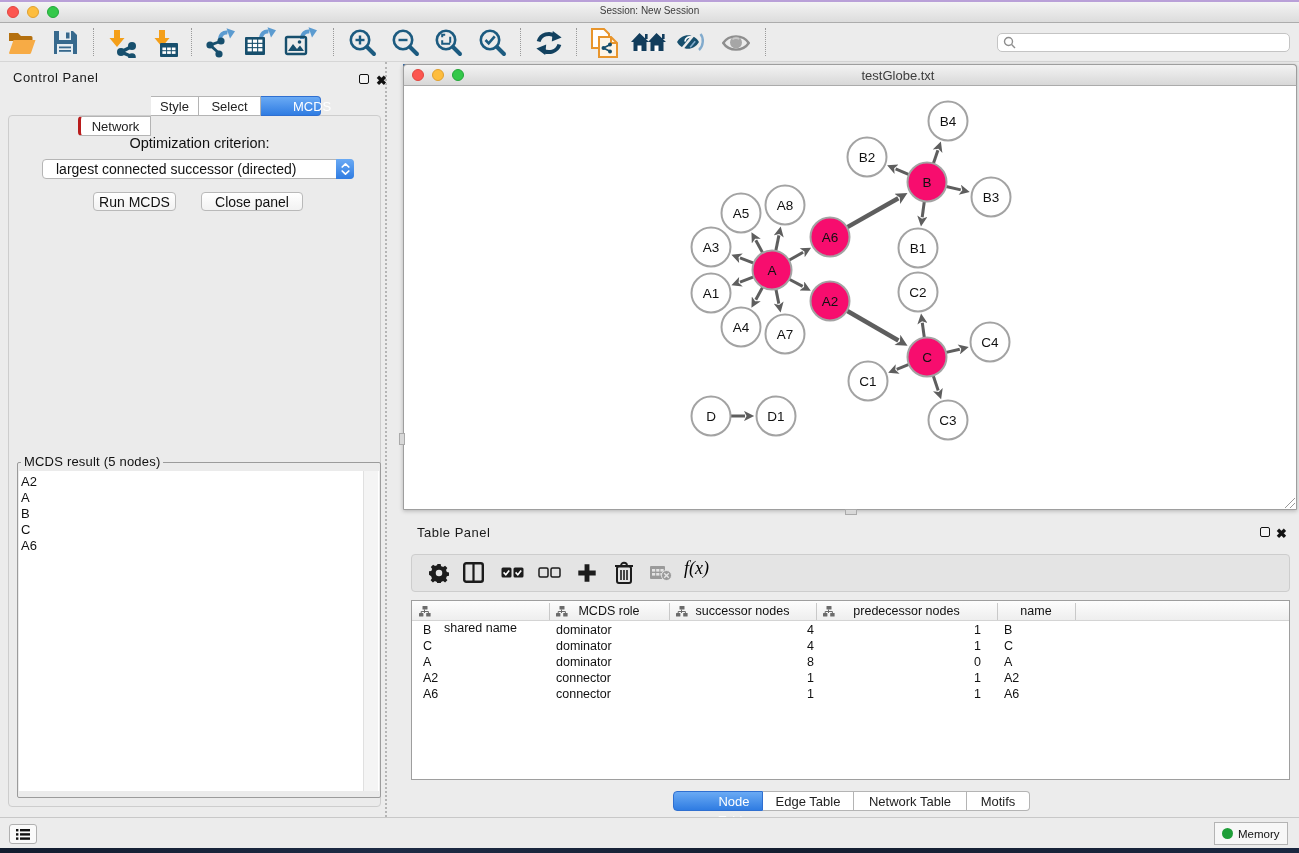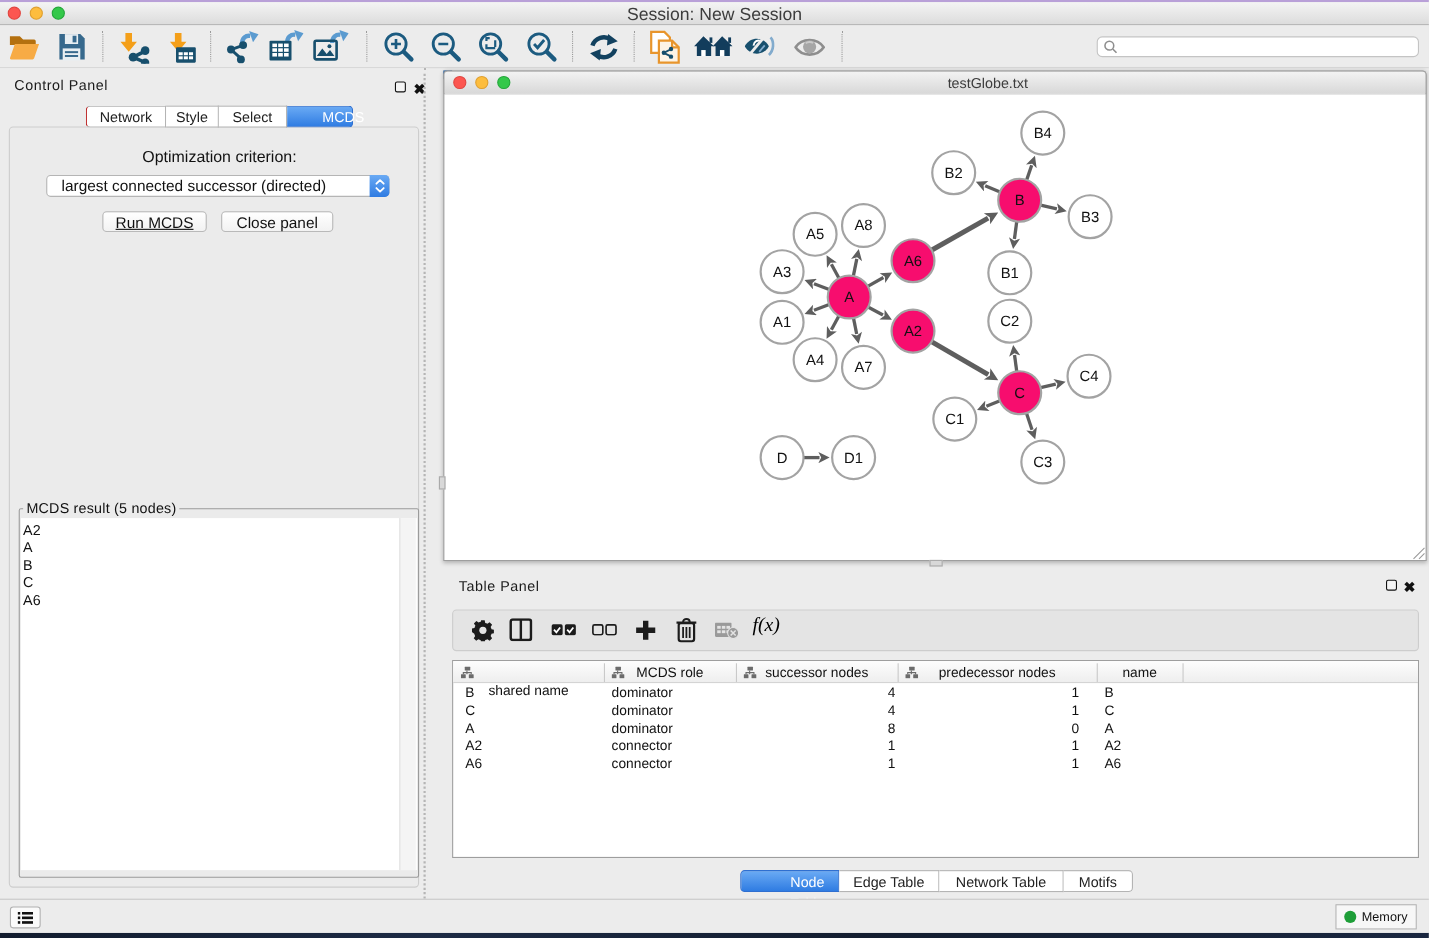--- a/index.html
+++ b/index.html
@@ -1,19 +1,19 @@
 <!DOCTYPE html>
 <html><head><meta charset="utf-8"><style>
 *{margin:0;padding:0;box-sizing:border-box;}
 html,body{width:1299px;height:853px;overflow:hidden;}
 body{font-family:"Liberation Sans",sans-serif;background:#ececec;position:relative;}
 .abs{position:absolute;}
 .titlebar{left:0;top:2px;width:1299px;height:21px;background:linear-gradient(#f4f4f4,#dcdcdc);border-bottom:1px solid #acacac;}
 .tl{border-radius:50%;width:12px;height:12px;top:6px;}
-.wtitle{width:100%;text-align:center;font-size:16px;color:#3c3c3c;top:4px;}
+.wtitle{width:100%;text-align:center;font-size:10px;color:#3c3c3c;top:4px;}
 .toolbar{left:0;top:23px;width:1299px;height:39px;background:#ececec;border-bottom:1px solid #d6d6d6;}
 .sep{top:28px;height:28px;width:0;border-left:1px dotted #9a9a9a;}
 .searchbox{left:997px;top:33px;width:293px;height:19px;background:#fff;border:1px solid #c4c4c4;border-radius:5px;}
 .phead{font-size:13px;color:#1a1a1a;letter-spacing:0.5px;}
 .floatbtn{width:10px;height:10px;border:1.6px solid #111;border-radius:2px;background:#f4f4f4;}
 .xbtn{font-size:13px;font-weight:bold;color:#111;line-height:10px;}
 .tabrow .tab{position:absolute;top:0;height:20px;background:#fff;border:1px solid #b4b4b4;border-left:none;color:#222;font-size:13px;text-align:center;line-height:19px;}
 .tabsel{background:linear-gradient(#6aaaf4,#2f7ce2) !important;color:#fff !important;border-color:#2f6fd0 !important;padding-left:32px;}
 .gbox{border:1px solid #9b9b9b;border-radius:2px;}
 .btn{background:linear-gradient(#ffffff,#f2f2f2);border:1px solid #b9b9b9;border-radius:4px;font-size:14px;color:#111;text-align:center;}
@@ -201,34 +201,34 @@
     <circle cx="5.5" cy="5.5" r="4" fill="none" stroke="#8e8e8e" stroke-width="1.4"></circle>
     <line x1="8.6" y1="8.6" x2="12" y2="12" stroke="#8e8e8e" stroke-width="1.4"></line>
   </svg>
 
 <div class="abs" style="left:0;top:62px;width:389px;height:755px;background:#ececec;"></div>
 <div class="abs phead" style="left:13px;top:70px;">Control Panel</div>
 <div class="abs floatbtn" style="left:359px;top:74px;"></div>
 <div class="abs xbtn" style="left:376px;top:76px;">✖</div>
 <div class="abs" style="left:8px;top:115px;width:373px;height:692px;border:1px solid #cdcdcd;border-radius:4px;background:#ebebeb;"></div>
 <div class="abs tabrow" style="left:78px;top:96px;width:245px;height:21px;">
-  <div class="tab" style="left:0;width:73px;border-left:1px solid #b91c1c;border-radius:4px 0 0 4px;">Network</div>
+  <div class="tab" style="left:0;width:73px;border-left:3px solid #b91c1c;border-radius:4px 0 0 4px;margin-top:20px;">Network</div>
   <div class="tab" style="left:73px;width:48px;">Style</div>
   <div class="tab" style="left:121px;width:62px;">Select</div>
   <div class="tab tabsel" style="left:183px;width:60px;border-radius:0 4px 4px 0;">MCDS</div>
 </div>
 <div class="abs" style="left:5px;top:135px;width:389px;text-align:center;font-size:14.5px;color:#111;">Optimization criterion:</div>
 <div class="abs" style="left:42px;top:159px;width:312px;height:20px;background:#fff;border:1px solid #b5b5b5;border-radius:4px;"></div>
 <div class="abs" style="left:56px;top:161px;font-size:14px;color:#111;">largest connected successor (directed)</div>
 <div class="abs" style="left:336px;top:159px;width:18px;height:20px;background:linear-gradient(#6aaaf4,#2f7ce2);border-radius:0 4px 4px 0;"></div>
 <svg class="abs" style="left:340px;top:162px;" width="11" height="14" viewBox="0 0 11 14">
     <path d="M2.2 5 L5.5 1.8 L8.8 5" fill="none" stroke="#fff" stroke-width="1.7" stroke-linecap="round" stroke-linejoin="round"></path>
     <path d="M2.2 9 L5.5 12.2 L8.8 9" fill="none" stroke="#fff" stroke-width="1.7" stroke-linecap="round" stroke-linejoin="round"></path>
   </svg>
-<div class="abs btn" style="left:93px;top:192px;width:95px;height:19px;line-height:18px;text-decoration:underline;">Run MCDS</div>
+<div class="abs btn" style="left:93px;top:192px;width:83px;height:19px;line-height:18px;">Run MCDS</div>
 <div class="abs btn" style="left:201px;top:192px;width:102px;height:19px;line-height:18px;">Close panel</div>
 <div class="abs gbox" style="left:17px;top:462px;width:364px;height:336px;"></div>
 <div class="abs" style="left:21px;top:454px;font-size:13px;color:#111;background:#ebebeb;padding:0 3px;letter-spacing:0.2px;">MCDS result (5 nodes)</div>
 <div class="abs" style="left:19px;top:471px;width:360px;height:320px;background:#fff;"></div>
 <div class="abs" style="left:363px;top:471px;width:15px;height:320px;background:#f4f4f4;border-left:1px solid #e0e0e0;"></div>
 <div class="abs" style="left:21px;top:474px;font-size:13px;line-height:16px;color:#111;">A2<br>A<br>B<br>C<br>A6</div>
 
 <div class="abs" style="left:385px;top:62px;width:0;height:755px;border-left:2px dotted #b5b5b5;"></div>
 
 <div class="abs" style="left:403px;top:64px;width:8px;height:8px;background:#3a6ea8;"></div>

